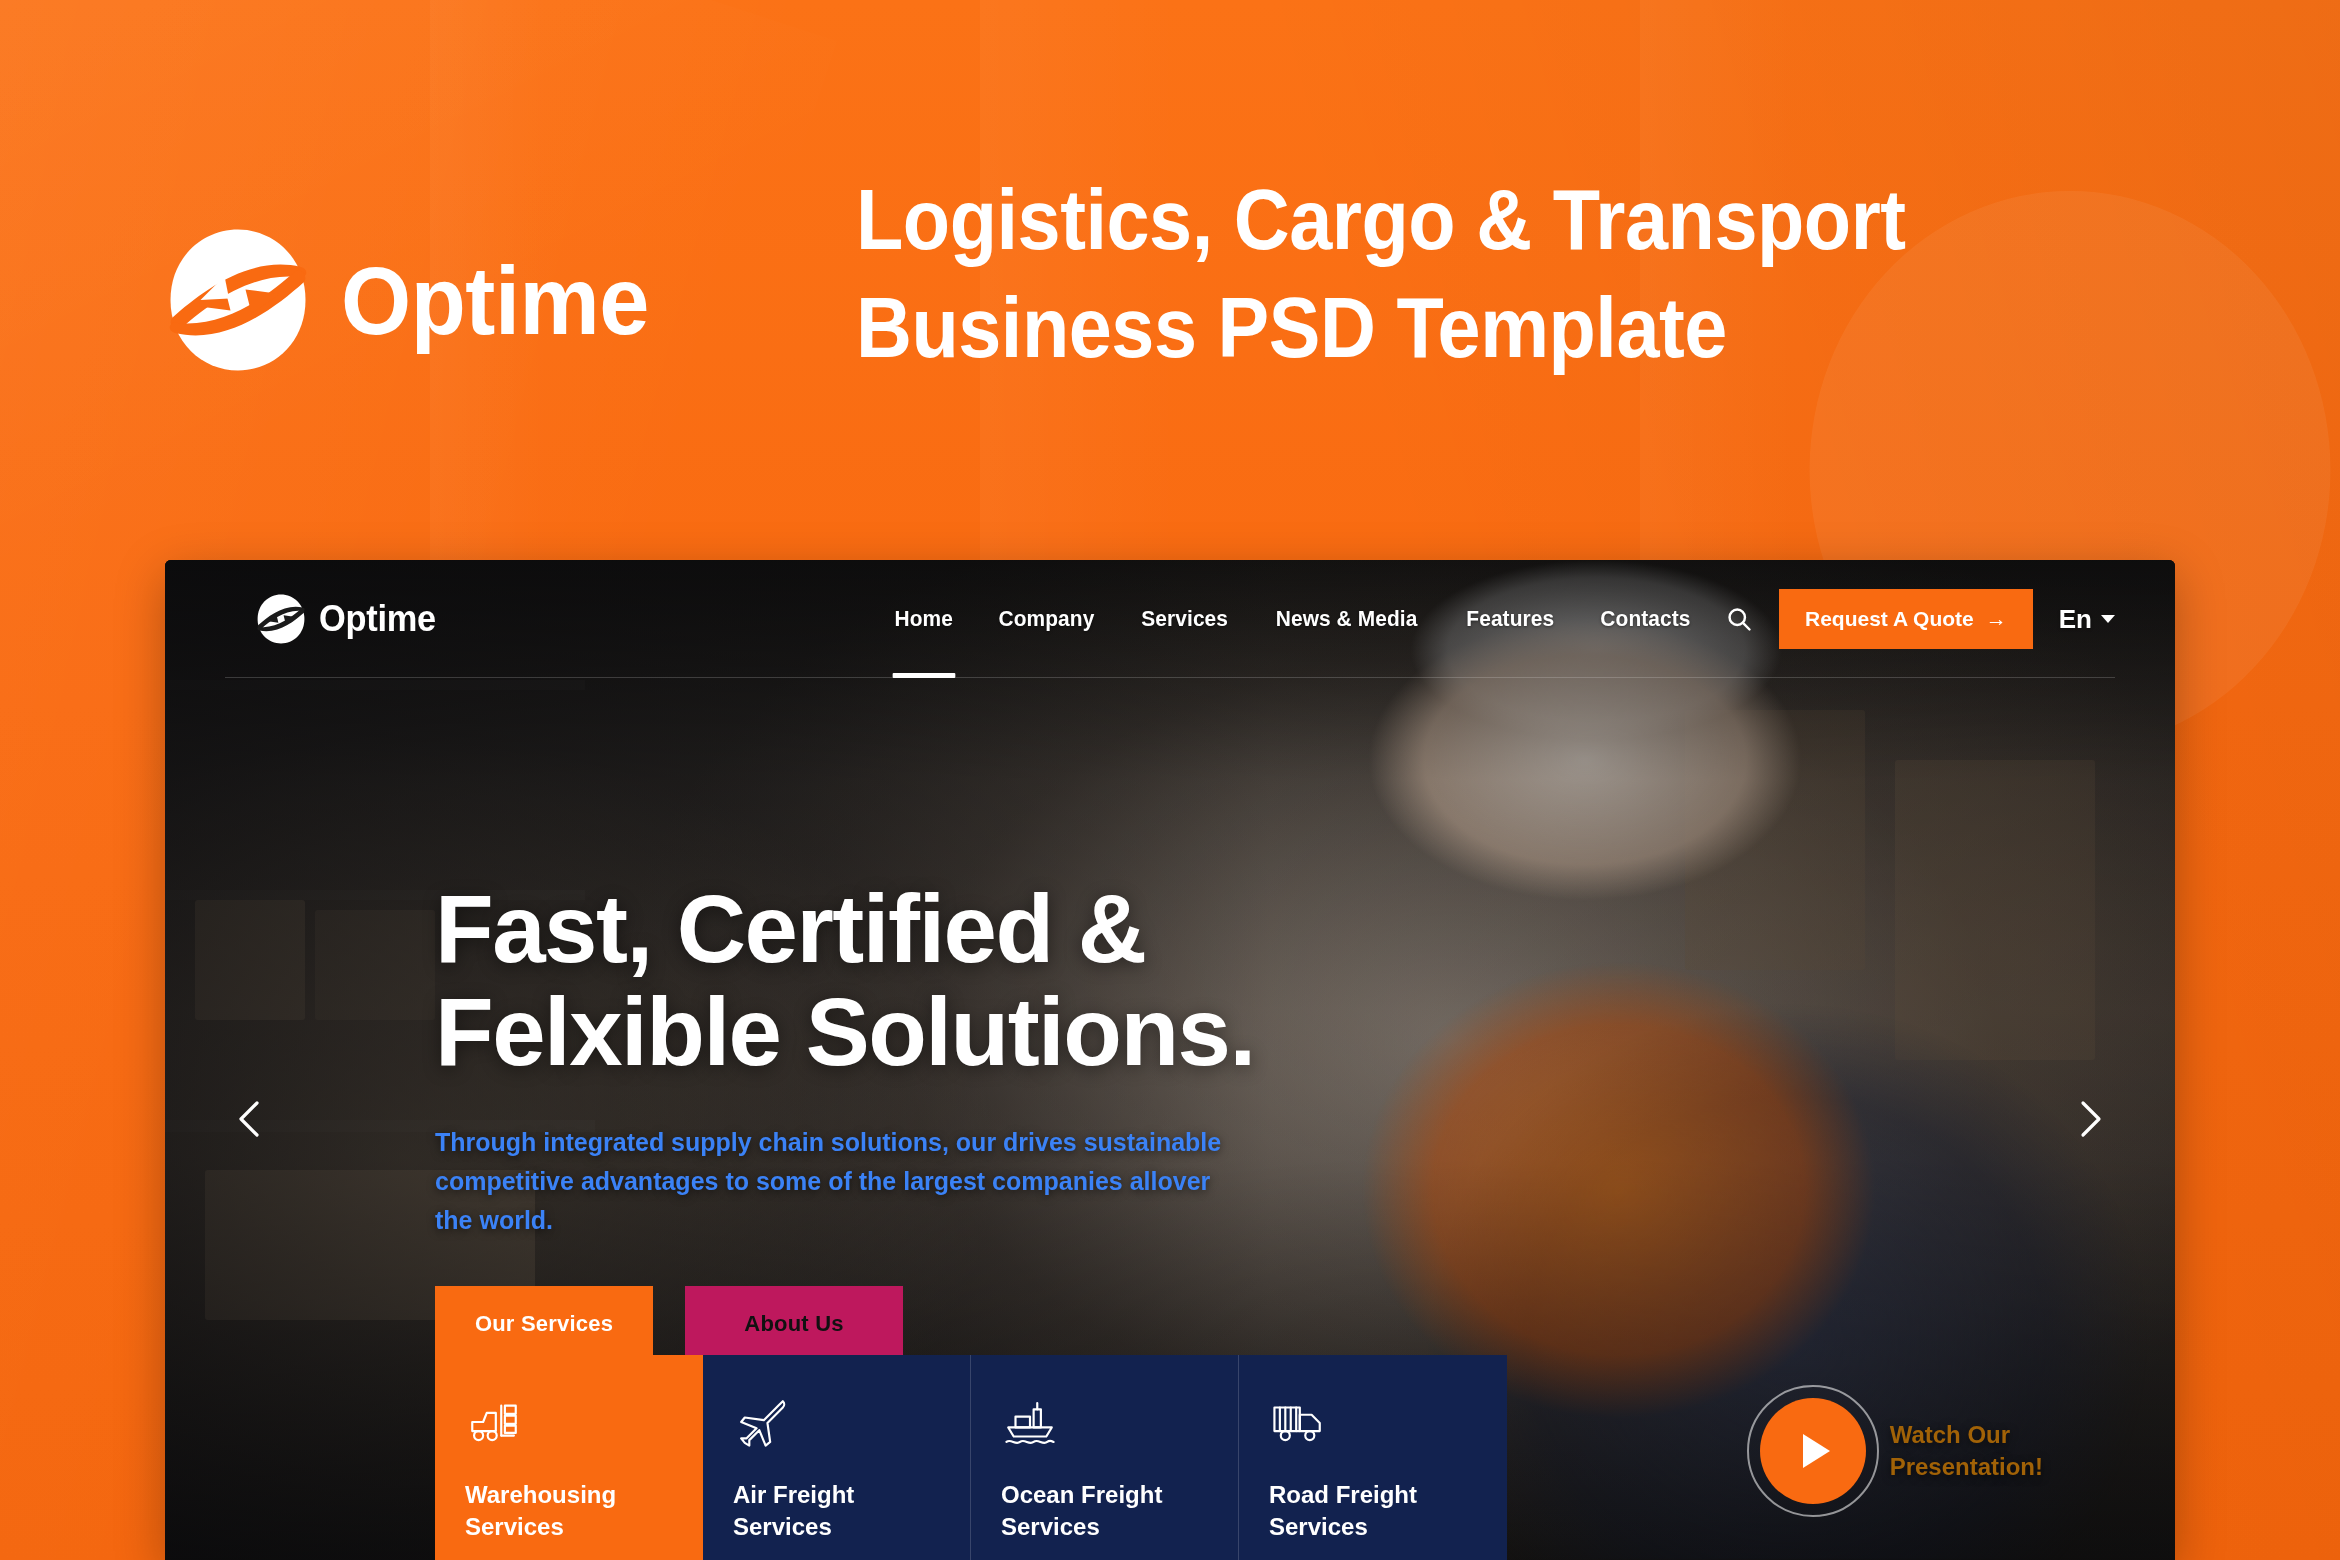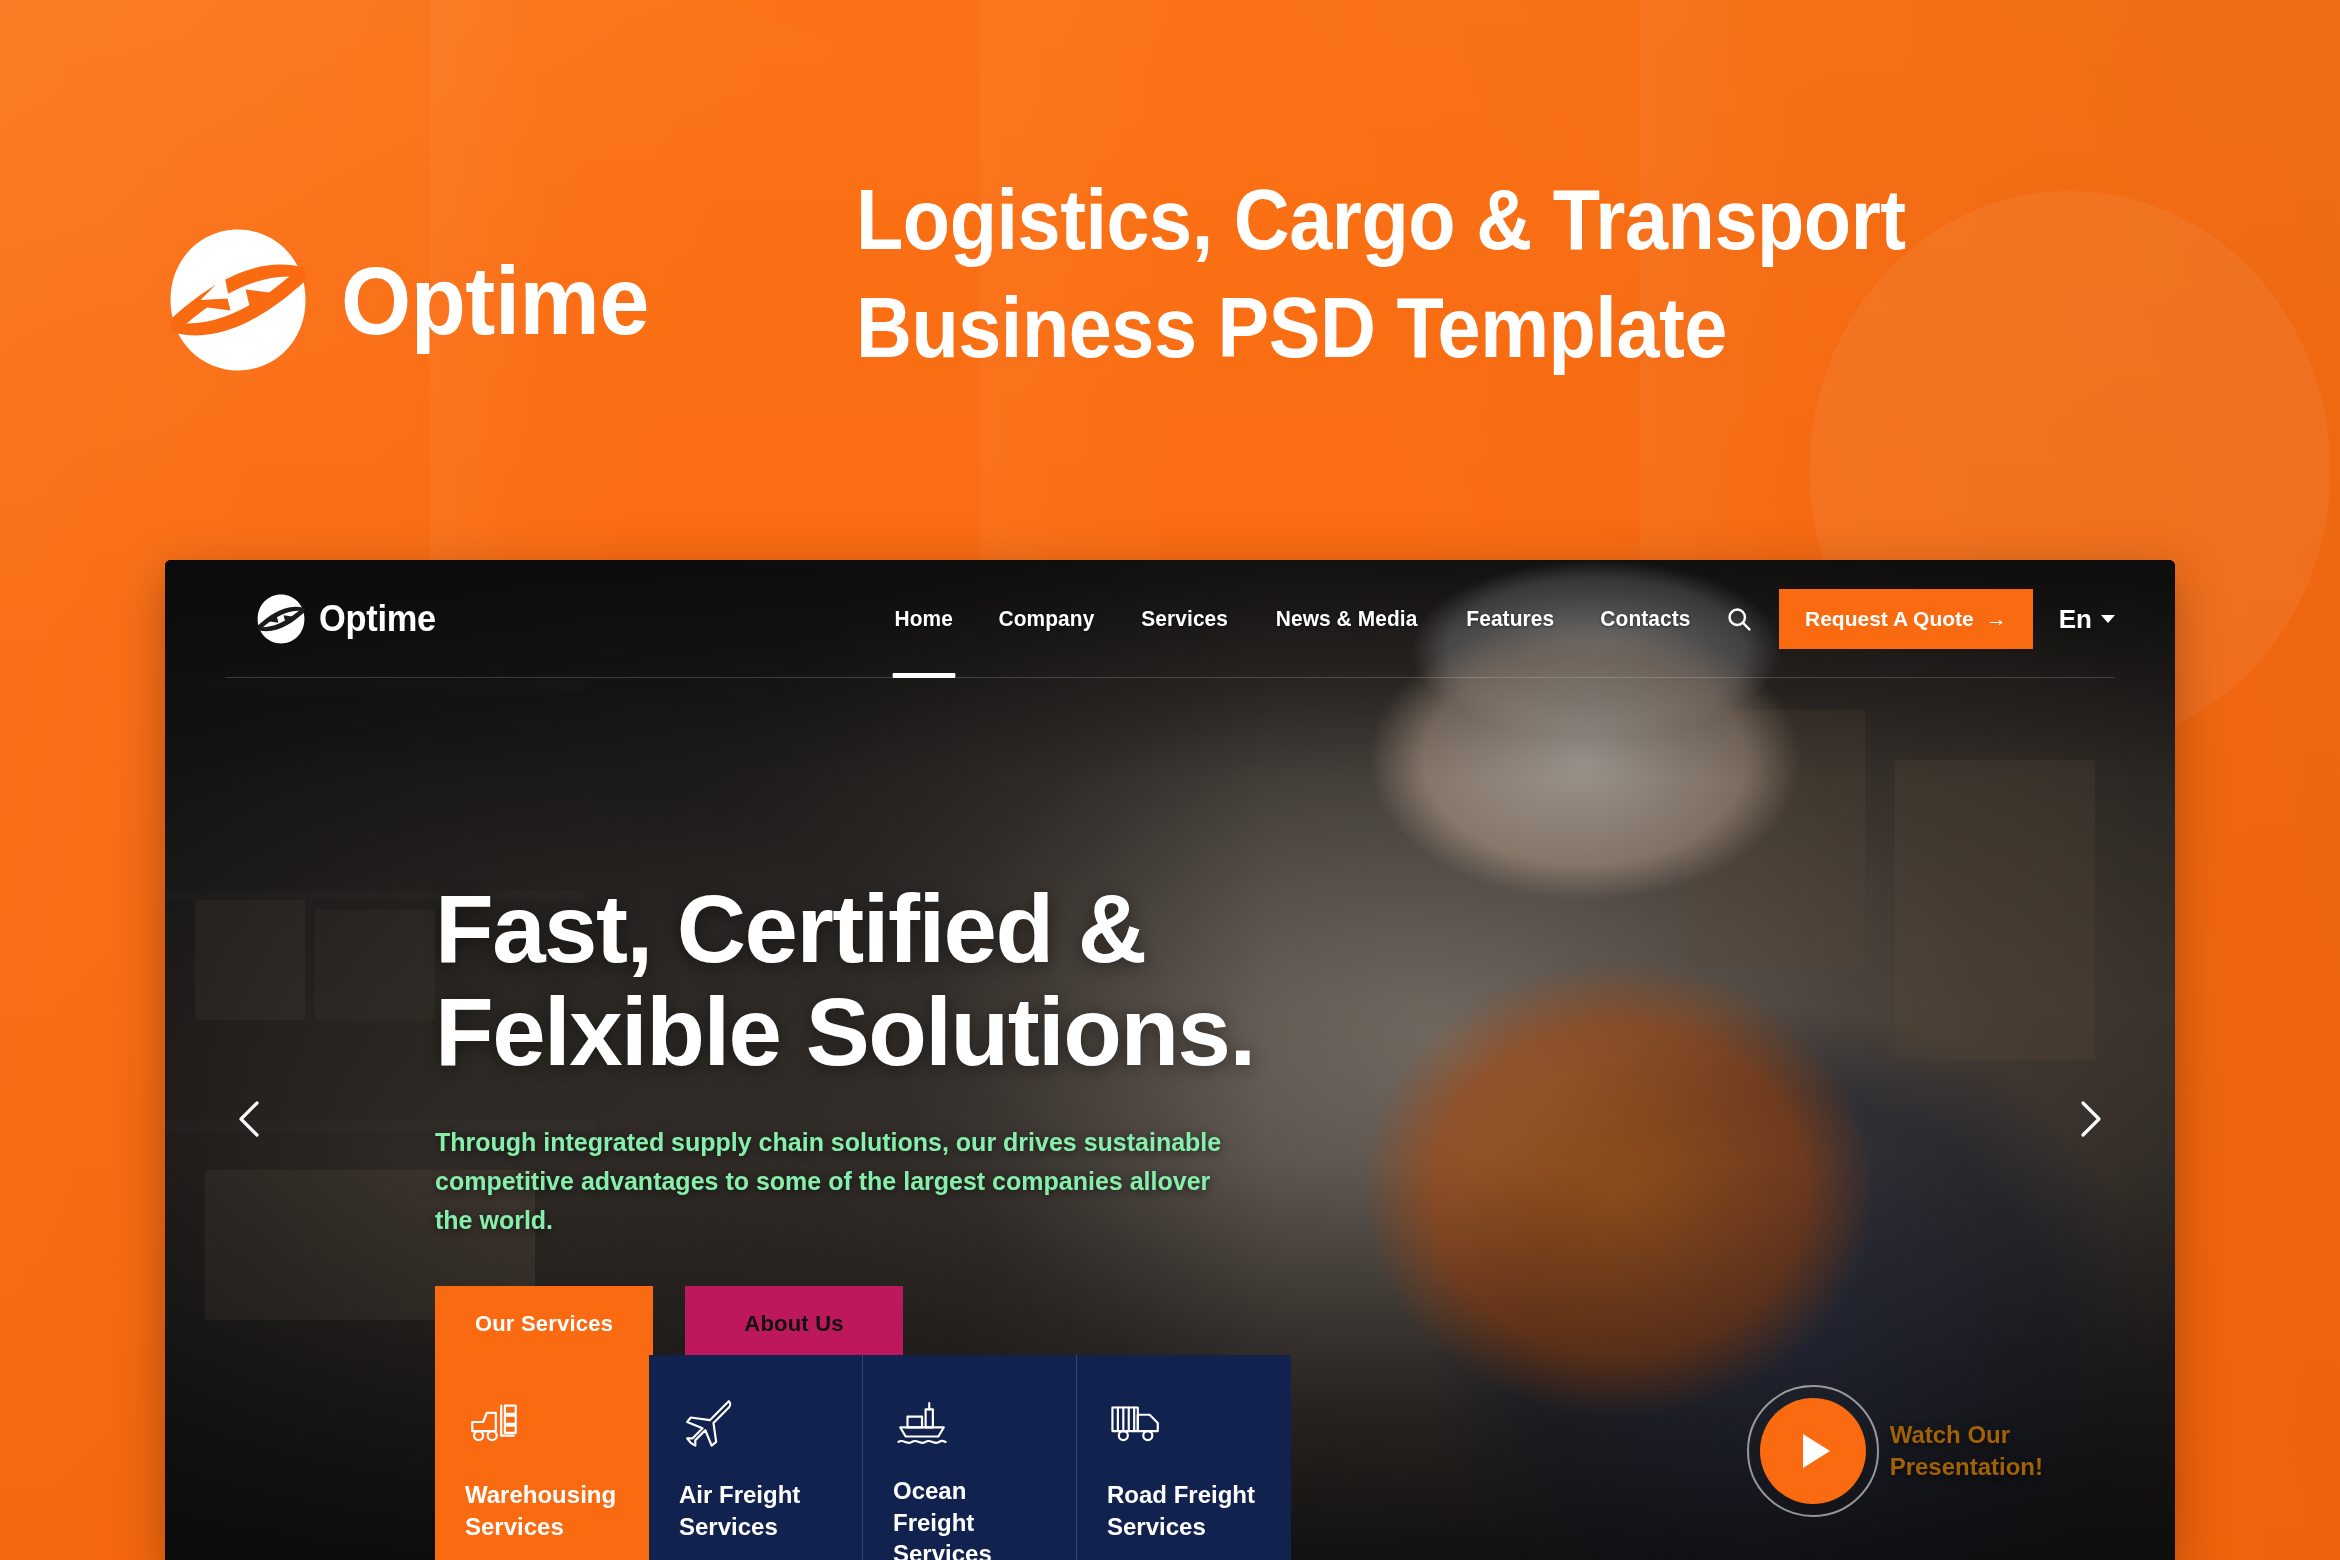--- a/index.html
+++ b/index.html
@@ -154,21 +154,21 @@
   
   .hero{ position:absolute; left:0; right:0; top:118px; bottom:0; z-index:4; }
   .hero-inner{ position:absolute; left:270px; top:200px; width:1050px; }
   .hero-title{
     color:#ffffff; font-weight:bold; font-size:96px; line-height:1.07;
     letter-spacing:-1.5px;
     text-shadow:0 3px 18px rgba(0,0,0,0.45);
   }
   .hero-title .ln{ display:block; white-space:nowrap; }
   .hero-sub{
-    margin-top:40px; color:#86efac; font-size:25px; font-weight:bold;
+    margin-top:40px; color:#3b82f6; font-size:25px; font-weight:bold;
     line-height:1.55; max-width:790px;
     text-shadow:0 2px 8px rgba(0,0,0,0.6);
   }
   .hero-actions{ margin-top:46px; display:flex; }
   .btn{
     font-size:22px; font-weight:bold; letter-spacing:0.2px;
     padding:25px 0; width:218px; text-align:center; cursor:pointer;
     border:none; font-family:"Liberation Sans", sans-serif;
   }
   .btn-primary{ background:#F96A11; color:#ffffff; }
@@ -182,21 +182,21 @@
   }
   .carousel-arrow.prev{ left:50px; }
   .carousel-arrow.next{ right:50px; }
   .carousel-arrow svg{ width:48px; height:48px; display:block; }
 
   
   .services{
     position:absolute; left:270px; bottom:0; display:flex; z-index:8;
   }
   .svc-card{
-    width:214px; height:205px; padding:38px 30px 0 30px;
+    width:268px; height:205px; padding:38px 30px 0 30px;
     background:#12224F; color:#ffffff; cursor:pointer;
     border-right:1px solid rgba(255,255,255,0.16);
     display:flex; flex-direction:column;
   }
   .svc-card:last-child{ border-right:none; }
   .svc-card.featured{ background:#F96A11; border-right:none; }
   .svc-icon{ height:62px; }
   .svc-icon svg{ width:58px; height:58px; display:block; }
   .svc-label{
     margin-top:24px; font-size:24px; font-weight:bold; line-height:1.32;

